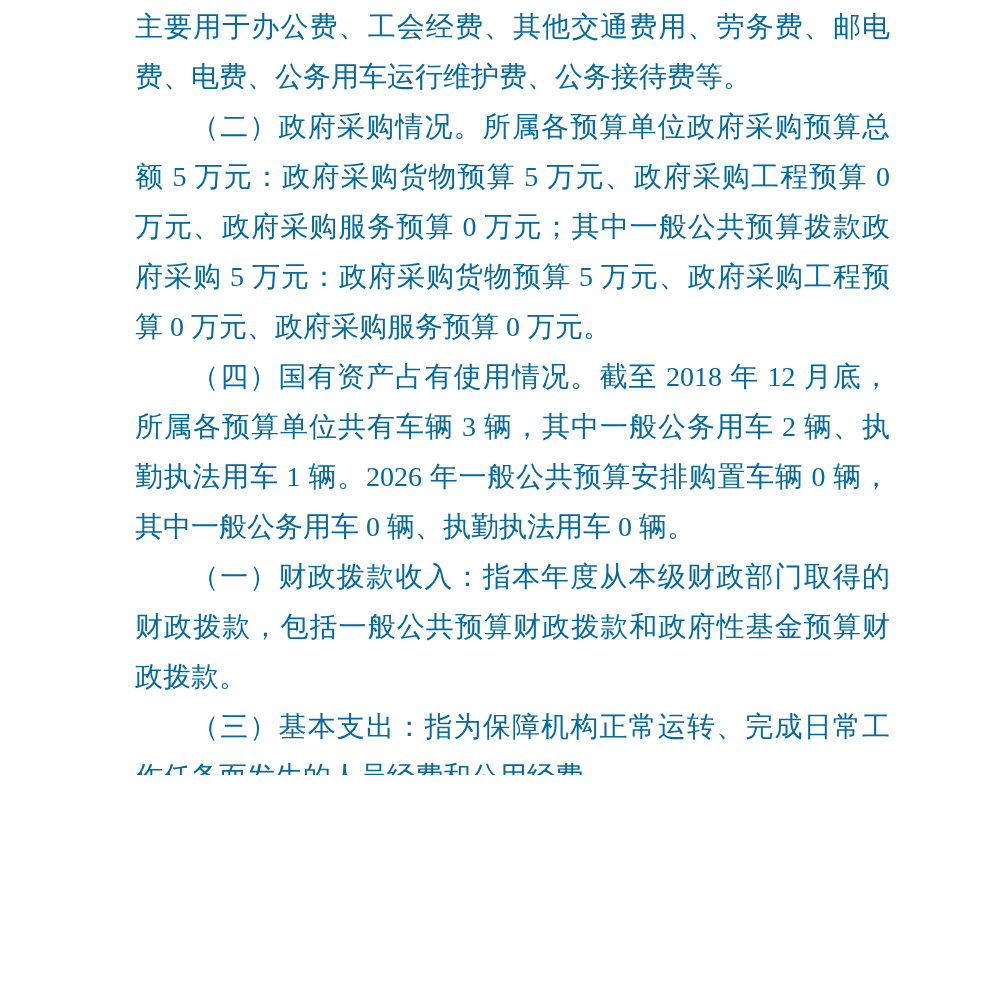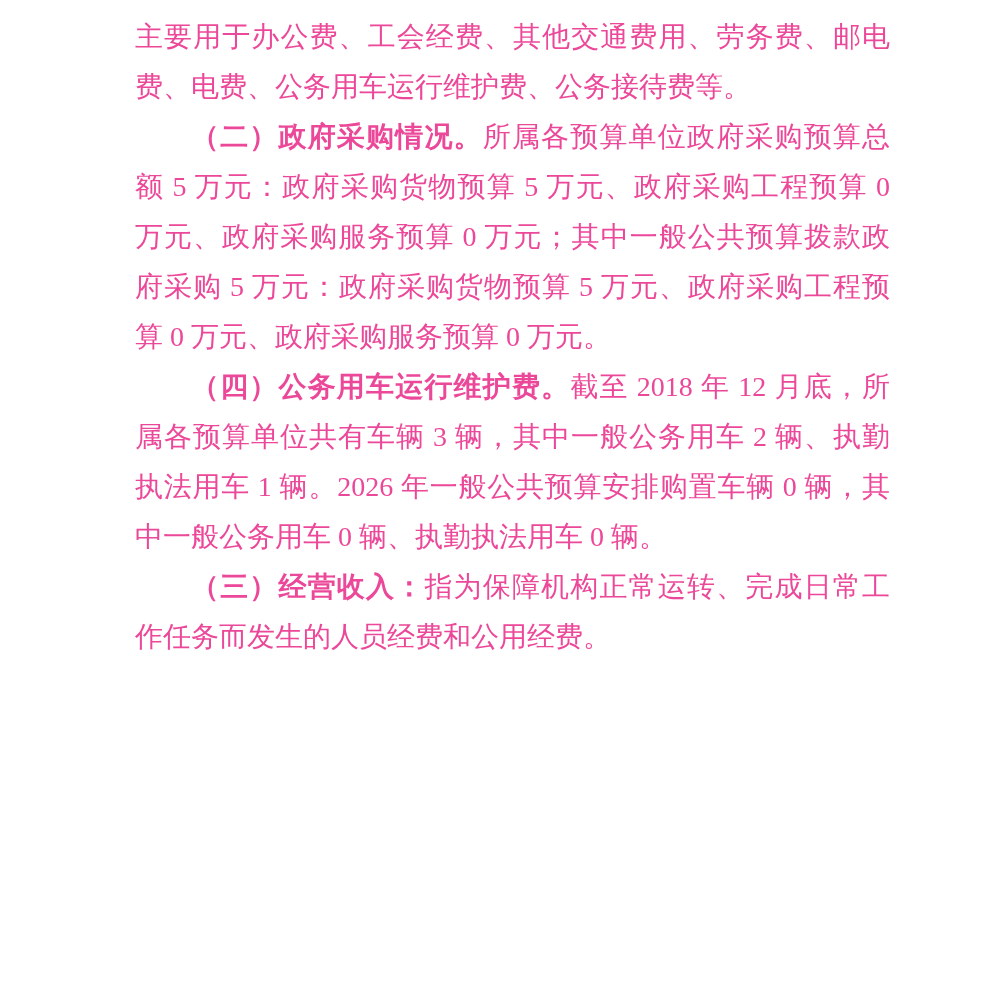--- a/index.html
+++ b/index.html
@@ -6,22 +6,22 @@
   html, body {
     margin: 0;
     padding: 0;
     background: #ffffff;
   }
   .page {
     position: relative;
     width: 1000px;
     height: 775px;
     background: #ffffff;
-    color: #ec4899;
-    padding: 12px 110px 0 135px;
+    color: #0369a1;
+    padding: 2px 110px 0 135px;
     overflow: hidden;
   }
   .doc-body {
     font-family: "Liberation Serif", "DejaVu Serif", serif;
     font-size: 28px;
     line-height: 50px;
     text-align: justify;
   }
   p.para {
     margin: 0;
@@ -30,35 +30,36 @@
   p.para.no-indent {
     text-indent: 0;
   }
   p.heading {
     margin: 0;
     text-indent: 2em;
     font-family: "Liberation Sans", "DejaVu Sans", sans-serif;
     font-weight: bold;
   }
   .seg-bold {
-    font-weight: bold;
+    font-weight: normal;
   }
 </style>
 </head>
 <body>
 
 <div class="page">
   <div class="doc-body">
 
     <p class="para no-indent"><span>主要用于办公费、工会经费、其他交通费用、劳务费、邮电费、电费、公务用车运行维护费、公务接待费等。</span></p>
 
     <p class="para"><span class="seg-bold">（二）政府采购情况。</span><span>所属各预算单位政府采购预算总额 5 万元：政府采购货物预算 5 万元、政府采购工程预算 0 万元、政府采购服务预算 0 万元；其中一般公共预算拨款政府采购 5 万元：政府采购货物预算 5 万元、政府采购工程预算 0 万元、政府采购服务预算 0 万元。</span></p>
 
 
-    <p class="para"><span class="seg-bold">（四）公务用车运行维护费。</span><span>截至 2018 年 12 月底，所属各预算单位共有车辆 3 辆，其中一般公务用车 2 辆、执勤执法用车 1 辆。2026 年一般公共预算安排购置车辆 0 辆，其中一般公务用车 0 辆、执勤执法用车 0 辆。</span></p>
+    <p class="para"><span class="seg-bold">（四）国有资产占有使用情况。</span><span>截至 2018 年 12 月底，所属各预算单位共有车辆 3 辆，其中一般公务用车 2 辆、执勤执法用车 1 辆。2026 年一般公共预算安排购置车辆 0 辆，其中一般公务用车 0 辆、执勤执法用车 0 辆。</span></p>
 
 
+    <p class="para"><span class="seg-bold">（一）财政拨款收入：</span><span>指本年度从本级财政部门取得的财政拨款，包括一般公共预算财政拨款和政府性基金预算财政拨款。</span></p>
 
 
-    <p class="para"><span class="seg-bold">（三）经营收入：</span><span>指为保障机构正常运转、完成日常工作任务而发生的人员经费和公用经费。</span></p>
+    <p class="para"><span class="seg-bold">（三）基本支出：</span><span>指为保障机构正常运转、完成日常工作任务而发生的人员经费和公用经费。</span></p>
 
   </div>
 </div>
 
 </body></html>

